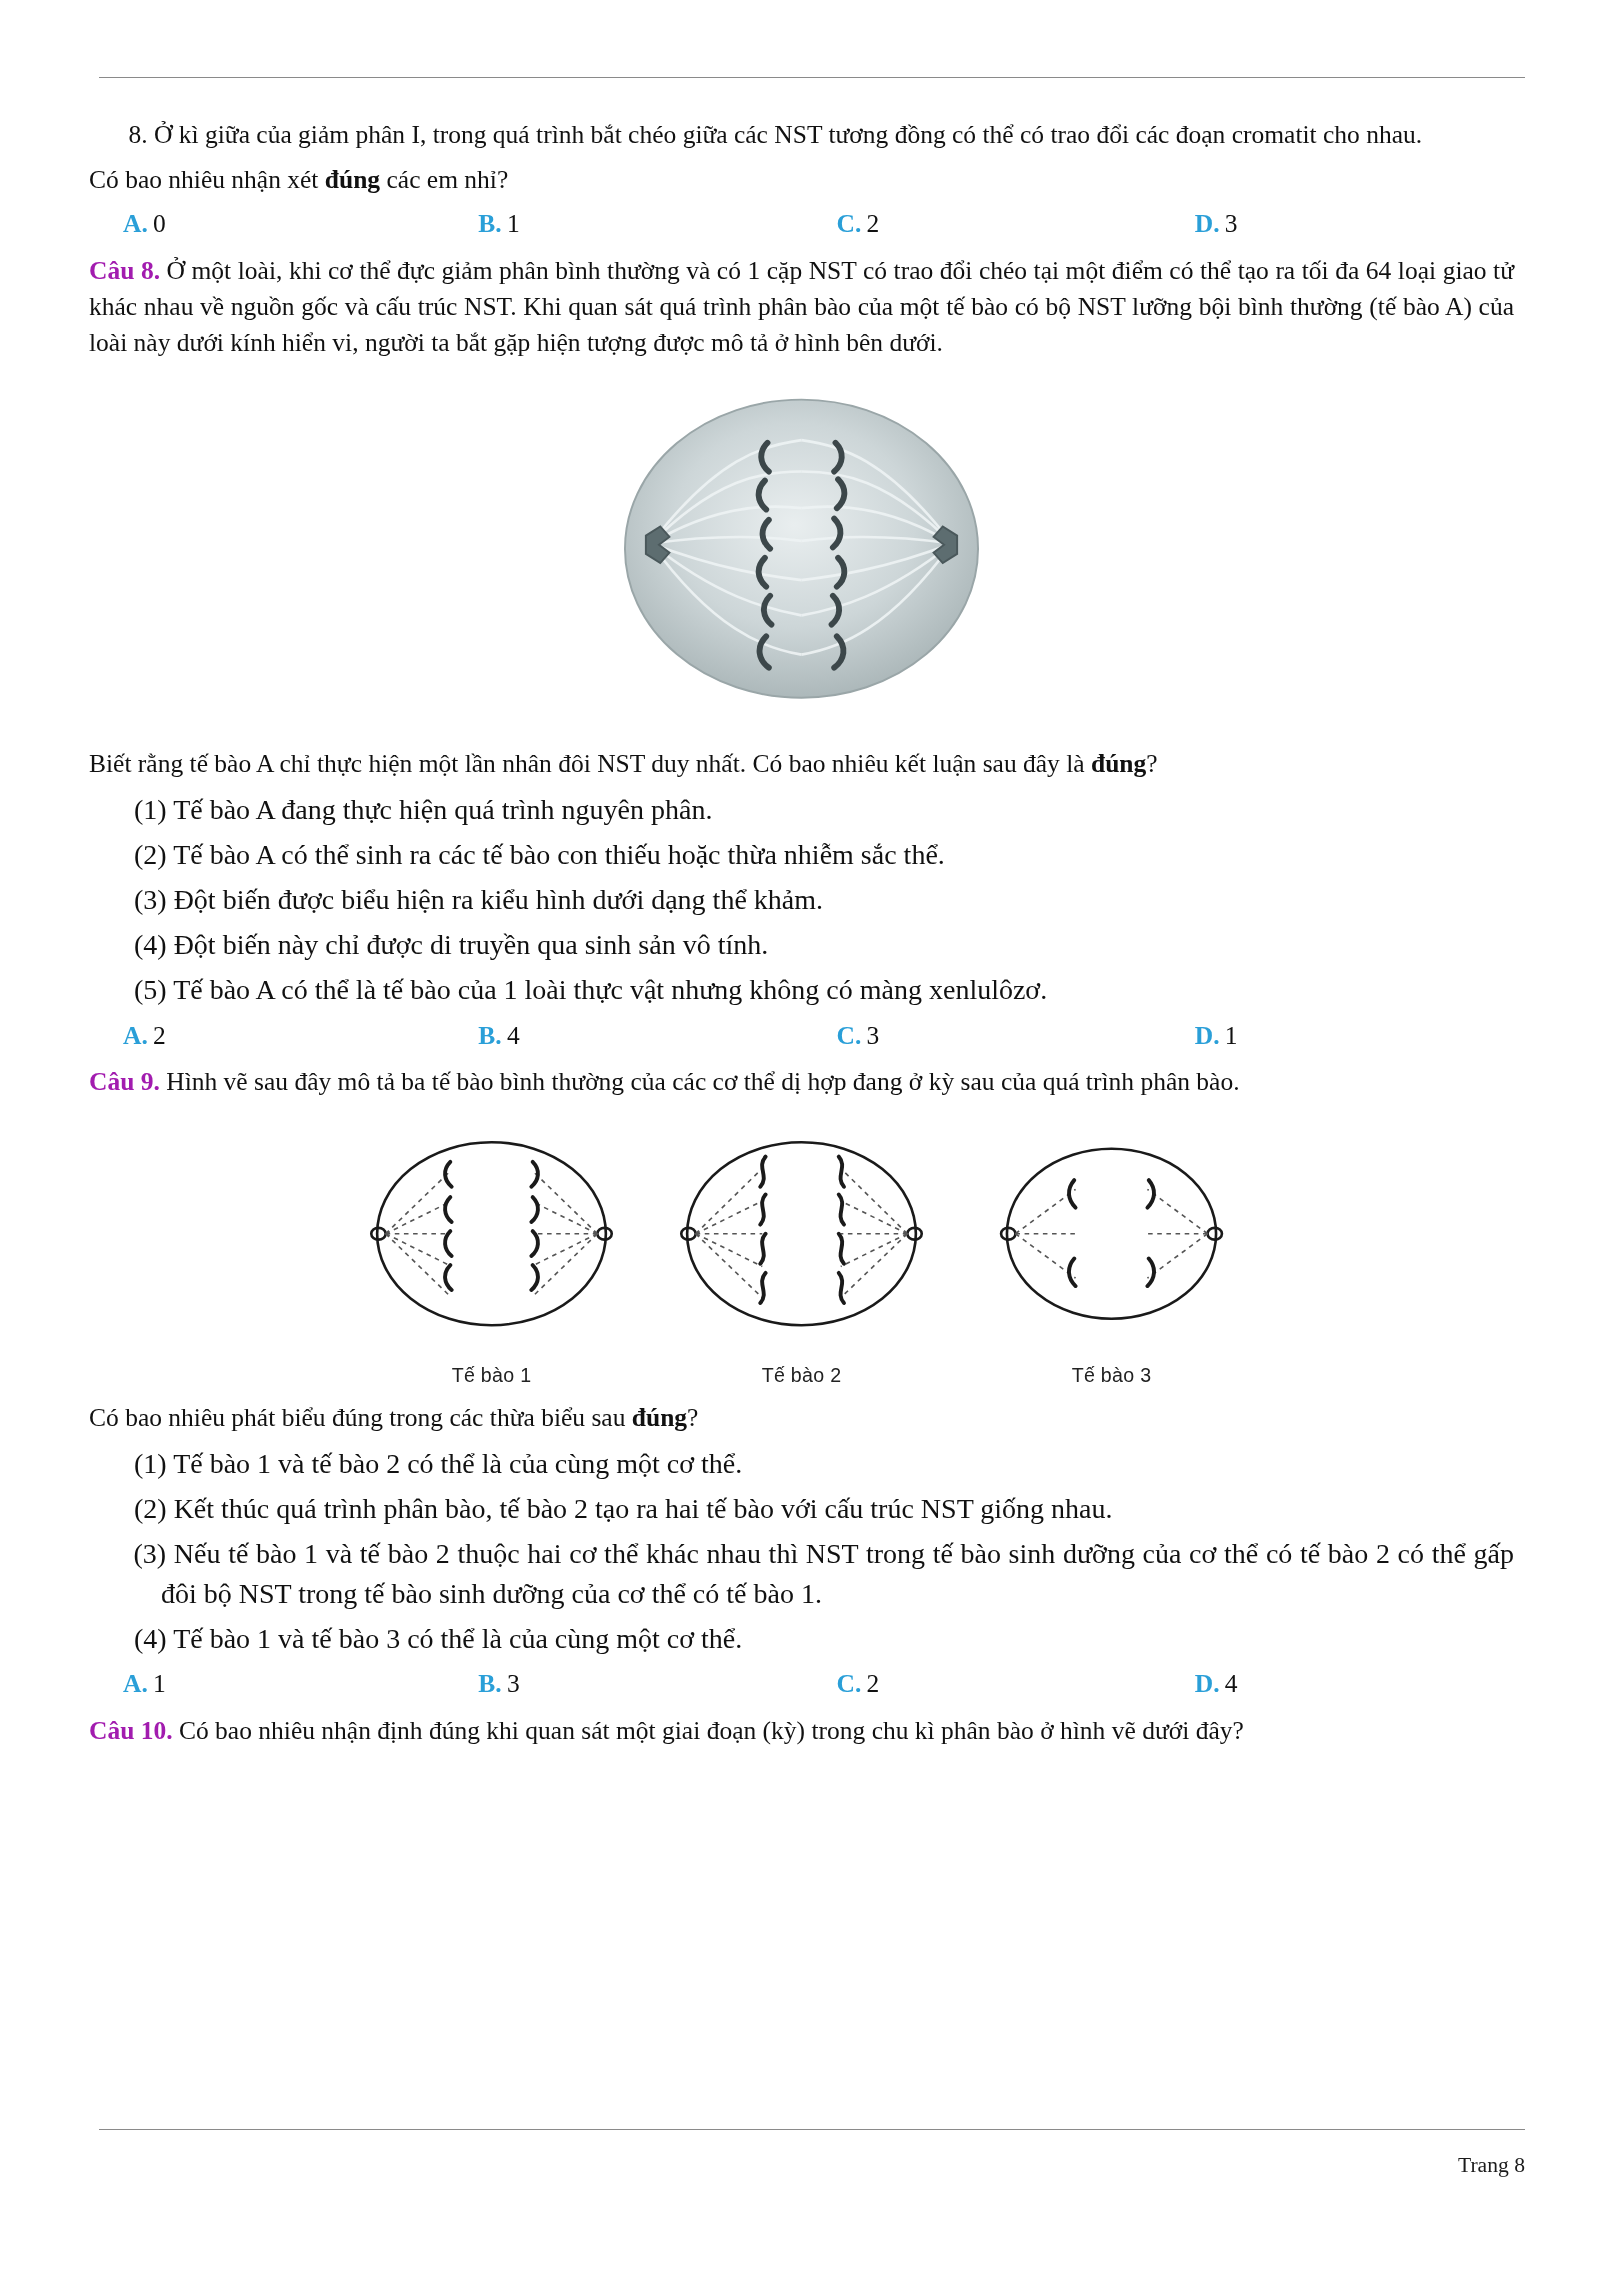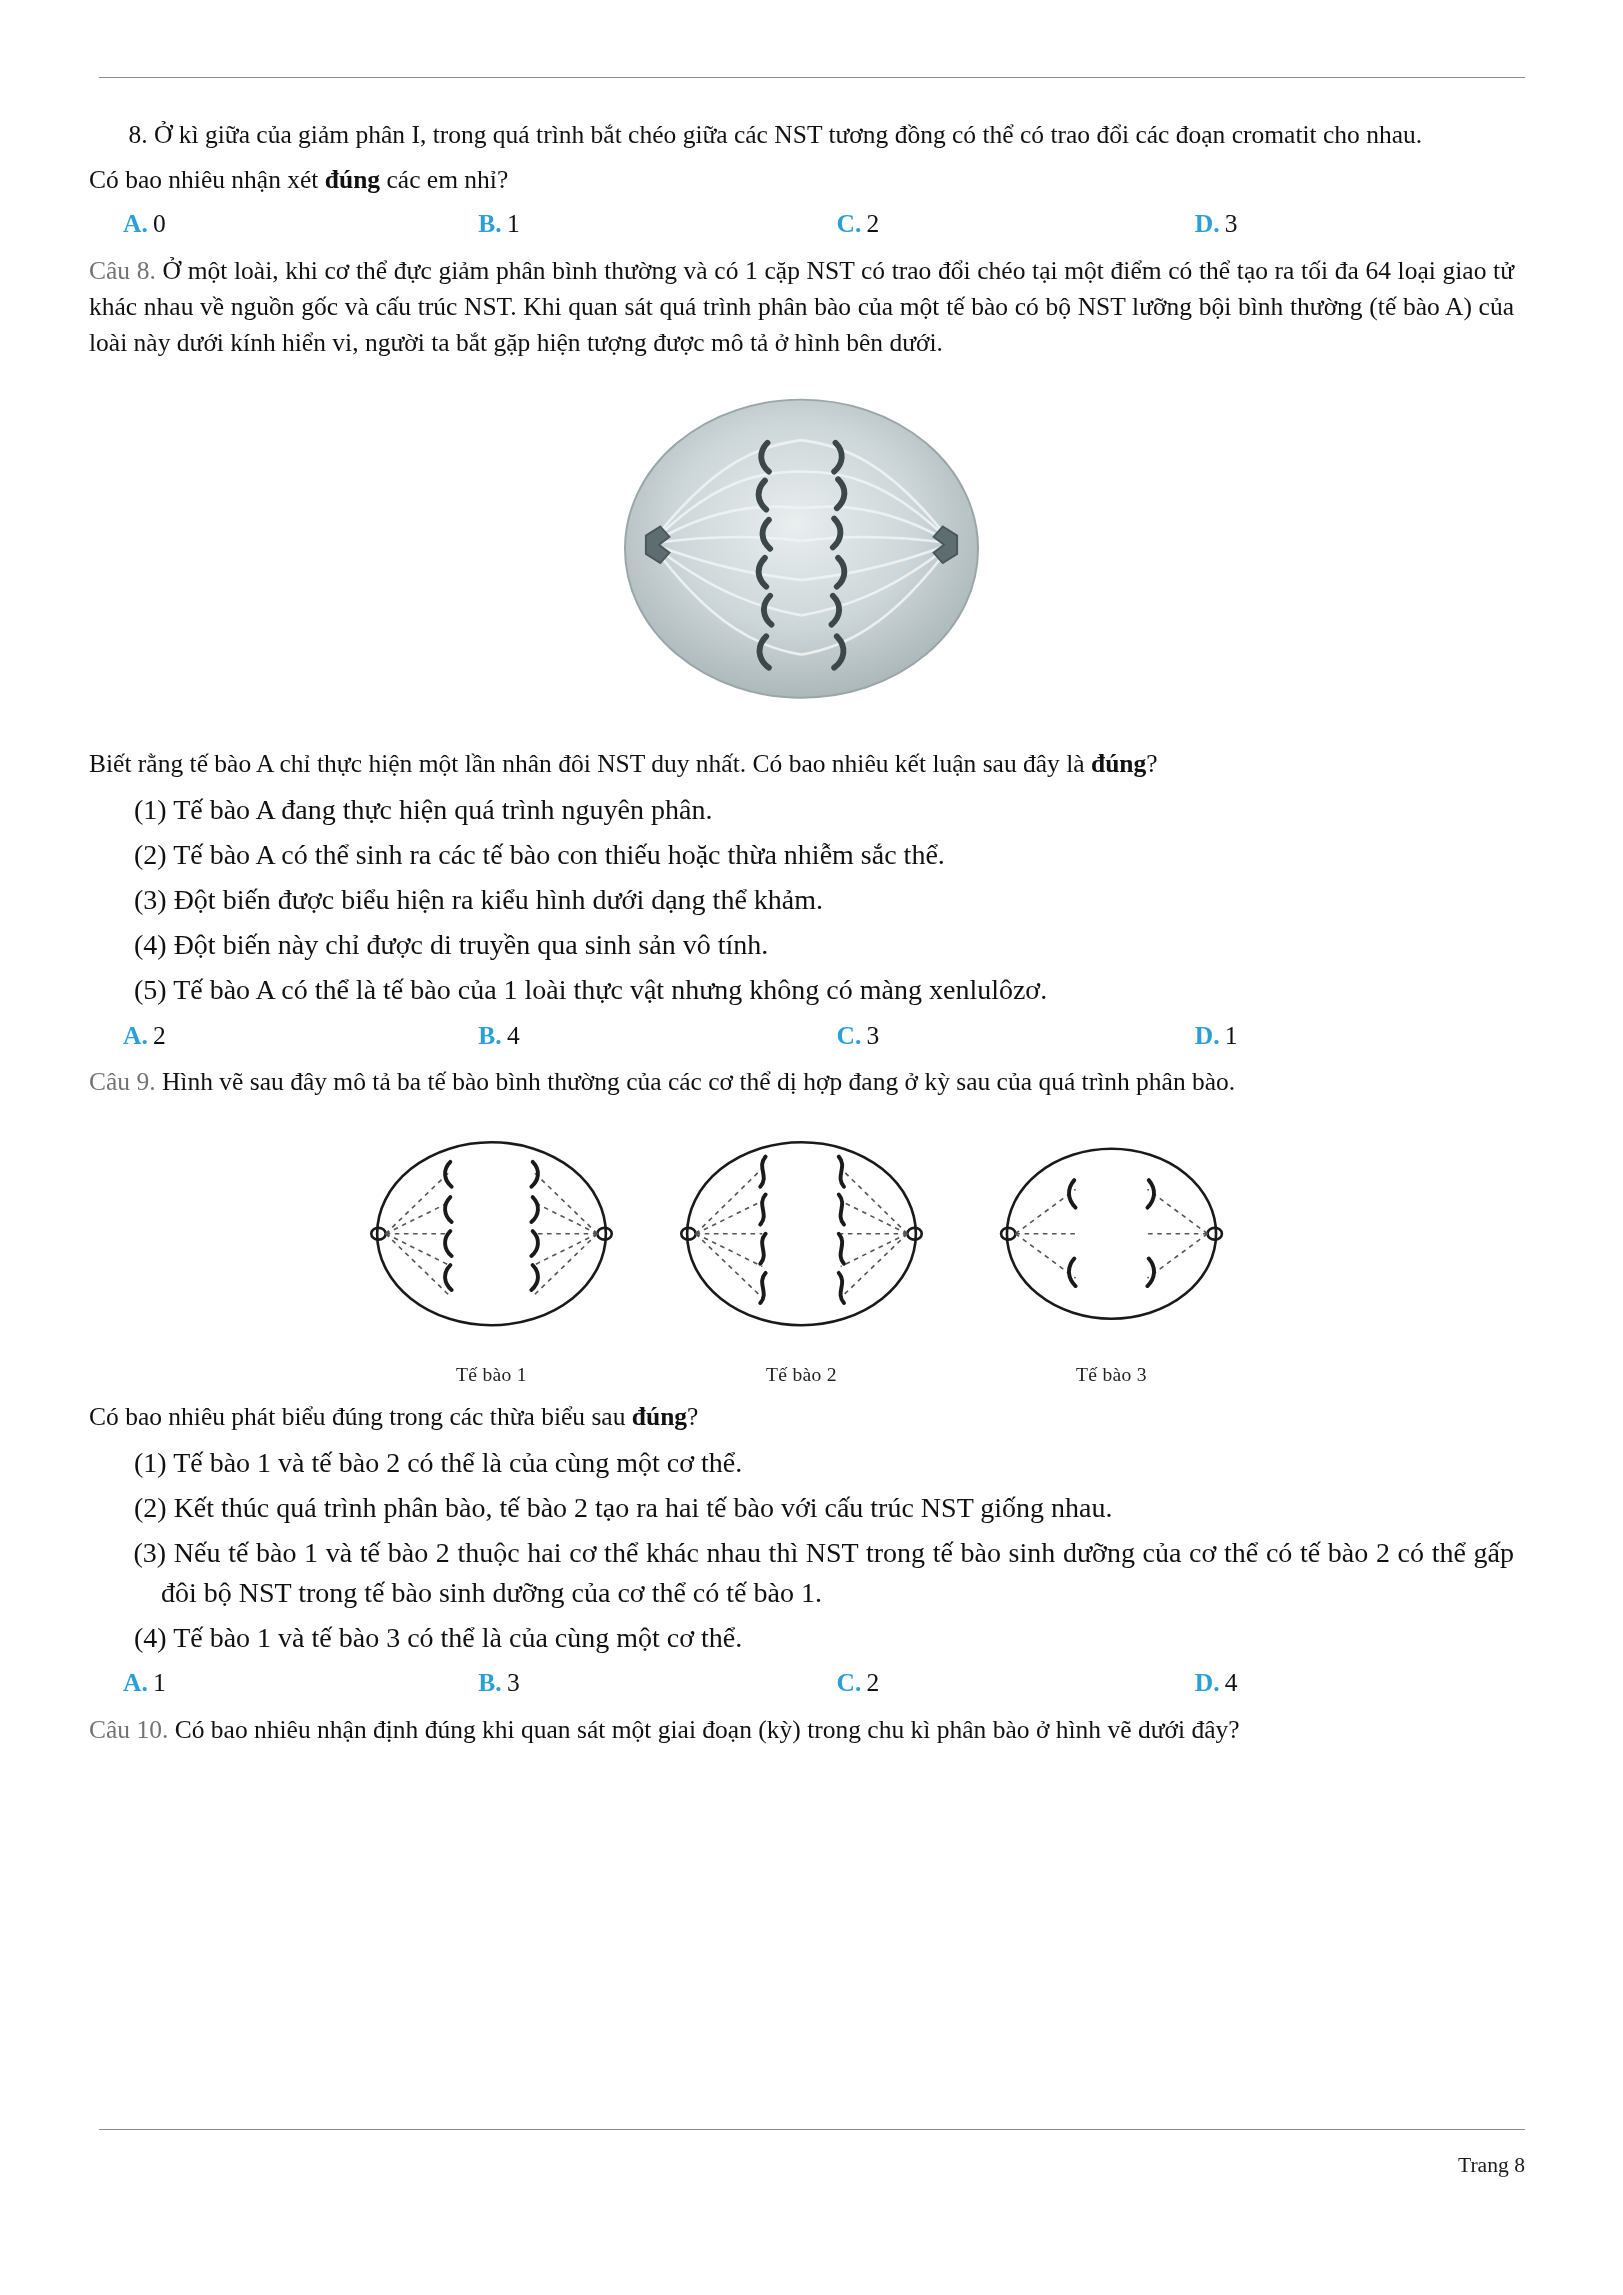--- a/index.html
+++ b/index.html
@@ -51,22 +51,22 @@
     line-height: 1.42;
     padding-left: 45px;
     text-align: justify;
     margin-bottom: 5.2px;
   }
   .sub-item.indent2 {
     padding-left: 72px;
     text-indent: -27.5px;
   }
   .q-label {
-    color: #737373;
-    font-weight: normal;
+    color: #a21caf;
+    font-weight: bold;
   }
   b { font-weight: bold; }
   .answers {
     display: flex;
     font-size: 25.5px;
     line-height: 1.4;
     margin: 7.9px 0 10.5px 0;
     gap: 8px;
   }
   .answers .opt { width: 25%; padding-left: 31px; }
@@ -84,21 +84,21 @@
   .figure2 {
     margin: 15.7px 0 13px 0;
   }
   .cellrow {
     display: flex;
     justify-content: center;
     gap: 29px;
   }
   .cellwrap { width: 281px; text-align: center; }
   .cellcap {
-    font-family: Liberation Serif, serif;
+    font-family: Liberation Sans, sans-serif;
     font-size: 19.6px;
     color: #222;
     margin-top: 3.9px;
     letter-spacing: 0.3px;
   }
   .footer {
     position: absolute;
     right: 99px;
     top: 2153px;
     font-family: Liberation Serif, serif;

